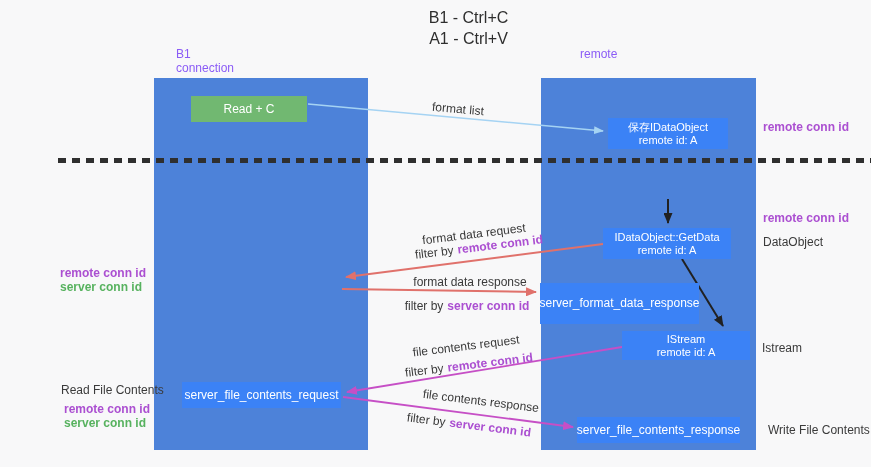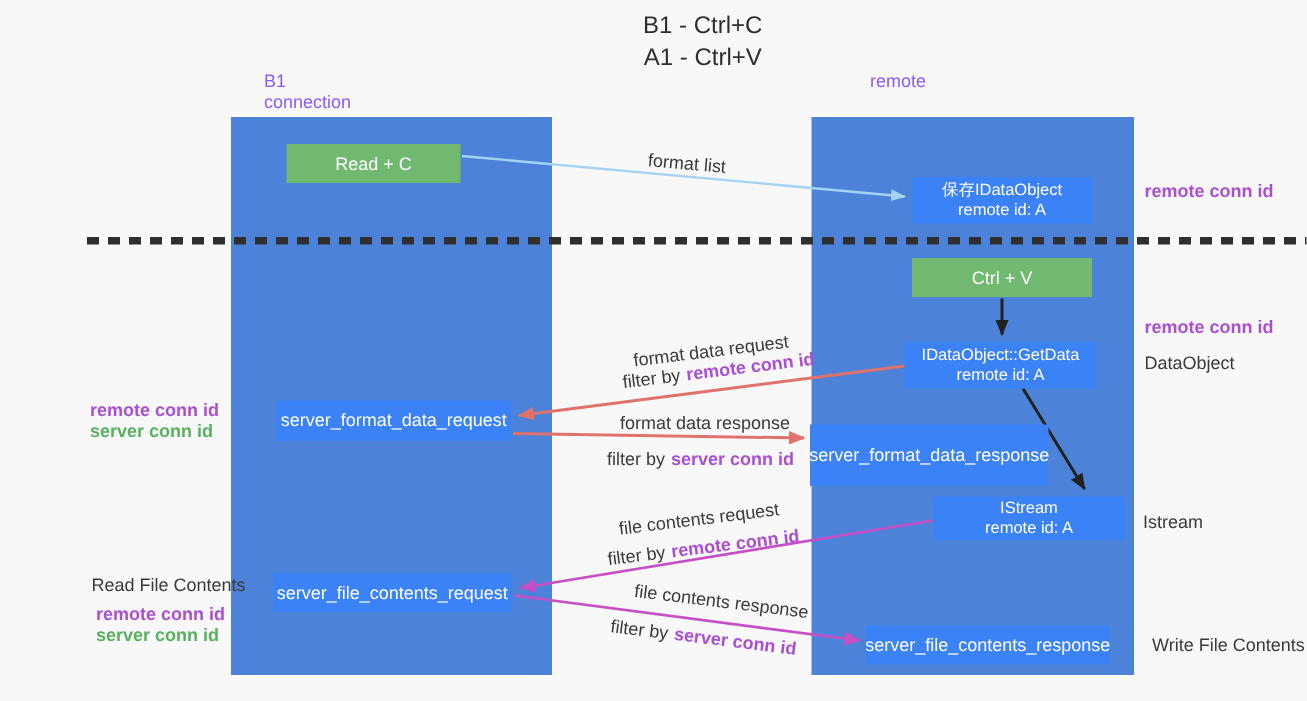--- a/index.html
+++ b/index.html
@@ -83,32 +83,26 @@
 
   <div class="node green" style="left:158px; top:96px; width:116px; height:26px;">
     <div>Read + C</div>
   </div>
 
   <div class="node orange" style="left:575px; top:118px; width:120px; height:31px;">
     <div>保存IDataObject</div>
     <div>remote id: A</div>
   </div>
 
-  <div class="node green" style="left:575px; top:172px; width:120px; height:26px;">
-    <div>Ctrl + V</div>
-  </div>
 
   <div class="node orange" style="left:570px; top:228px; width:128px; height:31px;">
     <div>IDataObject::GetData</div>
     <div>remote id: A</div>
   </div>
 
-  <div class="node orange single" style="left:151px; top:267px; width:157px; height:27px;">
-    <div>server_format_data_request</div>
-  </div>
 
   <div class="node orange single" style="left:507px; top:283px; width:159px; height:41px;">
     <div>server_format_data_response</div>
   </div>
 
   <div class="node orange" style="left:589px; top:331px; width:128px; height:29px;">
     <div>IStream</div>
     <div>remote id: A</div>
   </div>
 

